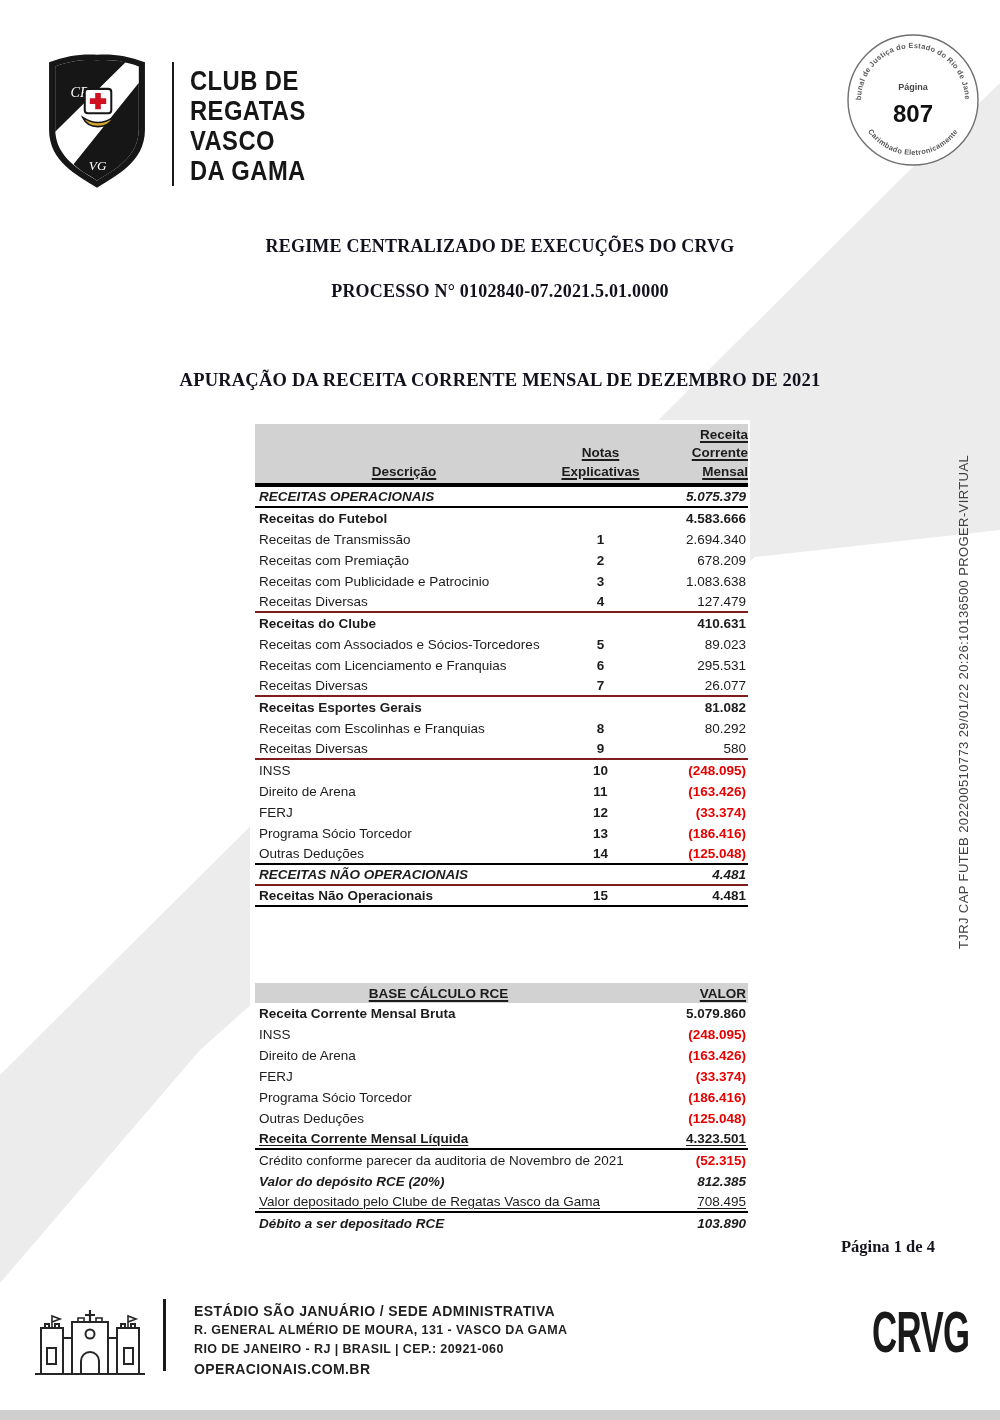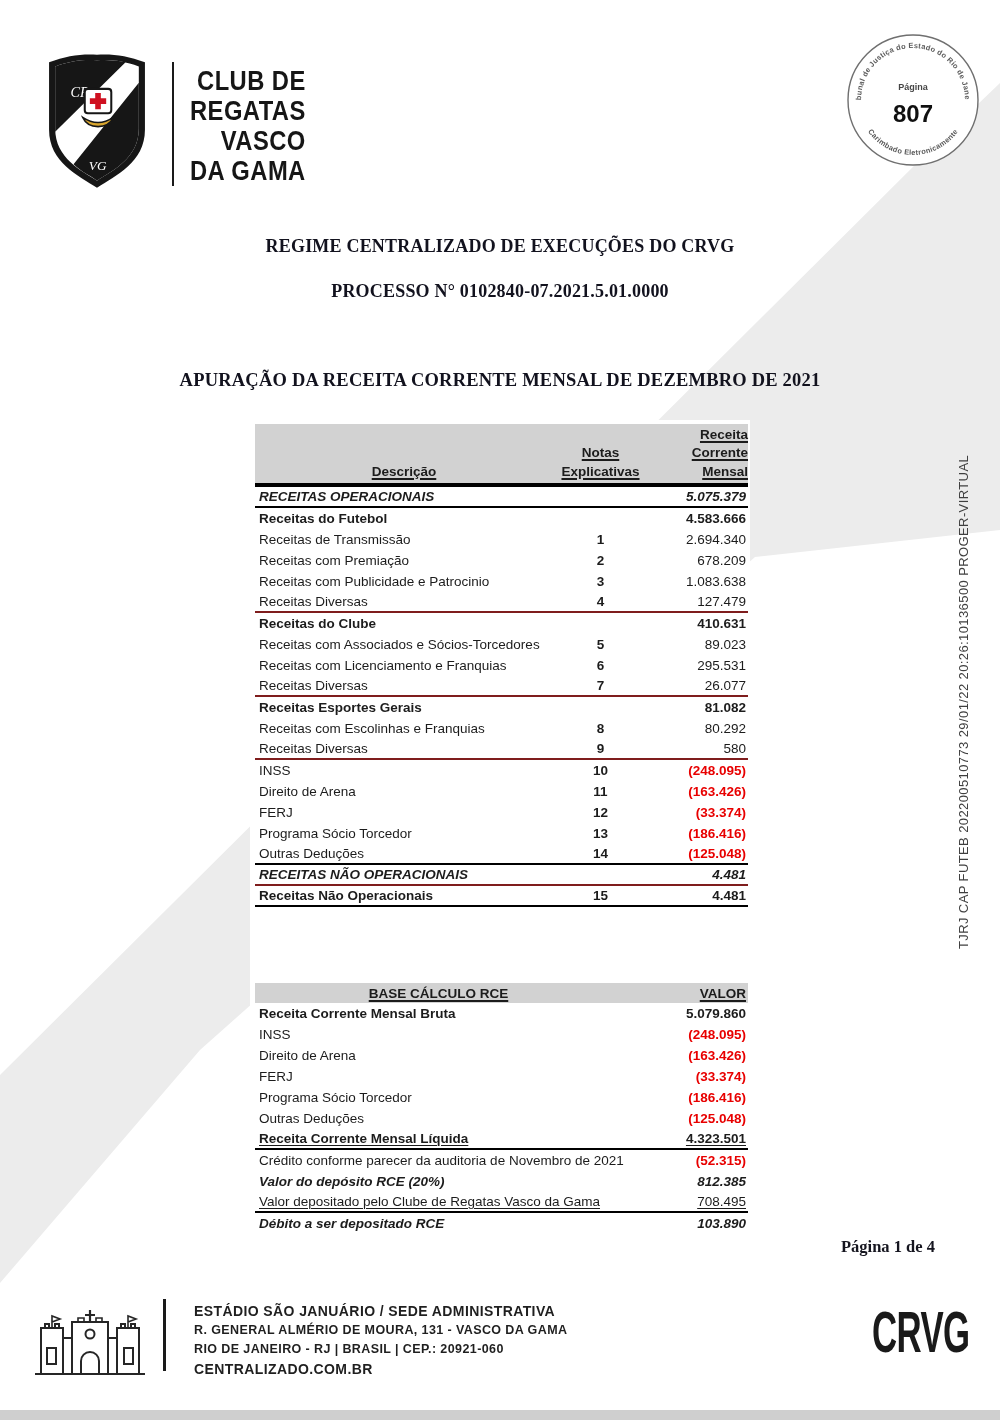--- a/index.html
+++ b/index.html
@@ -7,21 +7,21 @@
   body {
     position:relative; background:#ffffff; overflow:hidden;
     font-family:"Liberation Sans", sans-serif; color:#1c1c1c;
     -webkit-font-smoothing:antialiased;
   }
   
   #watermark { position:absolute; inset:0; z-index:0; }
   
   #crest { position:absolute; left:46px; top:52px; width:102px; height:138px; z-index:3; }
   #brand-divider { position:absolute; left:172px; top:62px; width:2px; height:124px; background:#1a1a1a; z-index:3; }
-  #wordmark { position:absolute; left:190px; top:66px; z-index:3;text-align:right; }
+  #wordmark { position:absolute; left:190px; top:66px; z-index:3; }
   #wordmark .wline {
     font-size:27px; font-weight:700; line-height:30px; letter-spacing:.5px;
     color:#161616; transform:scaleX(.88); transform-origin:left center; white-space:nowrap;
   }
   
   #stamp { position:absolute; left:844px; top:28px; width:138px; height:144px; z-index:3; }
   
   .doc-title {
     position:absolute; left:0; width:1000px; text-align:center; z-index:3;
     font-family:"Liberation Serif", serif; font-weight:700; color:#12121e; font-size:18px;
@@ -336,15 +336,15 @@
   <circle cx="57" cy="42" r="4.5"></circle>
   <path d="M57,30 v-12 M52,23 h10" stroke-width="2.2"></path>
   <path d="M39,30 h6 v-4 h6 v4 h12 v-4 h6 v4 h6" stroke-width="1.6"></path>
 </svg>
 
 <div id="footer-divider"></div>
 <div id="footer-address">
     <div class="aline">ESTÁDIO SÃO JANUÁRIO / SEDE ADMINISTRATIVA</div>
     <div class="aline">R. GENERAL ALMÉRIO DE MOURA, 131 - VASCO DA GAMA</div>
     <div class="aline">RIO DE JANEIRO - RJ  |  BRASIL  |  CEP.: 20921-060</div>
-    <div class="aline">CENTRALIZADO.COM.BR</div>
+    <div class="aline">OPERACIONAIS.COM.BR</div>
   </div>
 <div id="crvg-logo">CRVG</div>
 
 </body></html>

